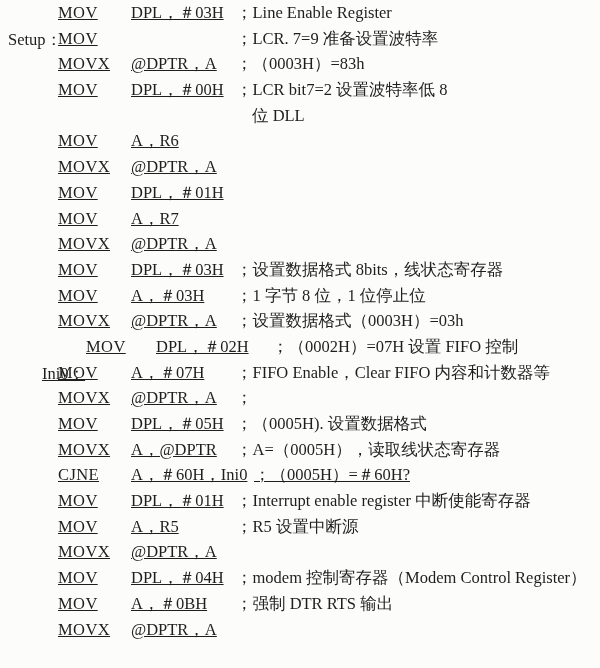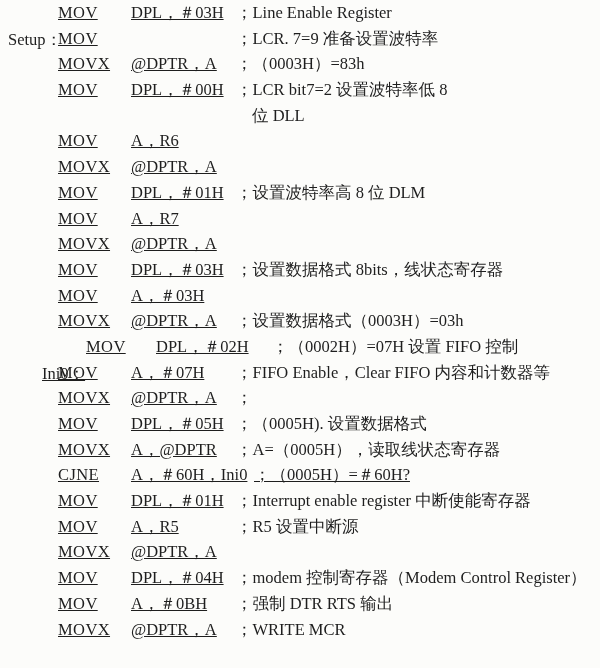--- a/index.html
+++ b/index.html
@@ -79,38 +79,38 @@
         <span class="mn">MOV</span>
         <span class="op">A，R6</span>
       </div>
       <div class="row">
         <span class="mn">MOVX</span>
         <span class="op">@DPTR，A</span>
       </div>
       <div class="row">
         <span class="mn">MOV</span>
         <span class="op">DPL，＃01H</span>
-        <span class="cm">；设置波特率高 8 位 DLM</span>
       </div>
       <div class="row">
         <span class="mn">MOV</span>
         <span class="op">A，R7</span>
       </div>
       <div class="row">
         <span class="mn">MOVX</span>
         <span class="op">@DPTR，A</span>
       </div>
       <div class="row">
         <span class="mn">MOV</span>
         <span class="op">DPL，＃03H</span>
         <span class="cm">；设置数据格式 8bits，线状态寄存器</span>
       </div>
       <div class="row">
         <span class="mn">MOV</span>
         <span class="op">A，＃03H</span>
+        <span class="cm">；1 字节 8 位，1 位停止位</span>
       </div>
       <div class="row">
         <span class="mn">MOVX</span>
         <span class="op">@DPTR，A</span>
         <span class="cm">；设置数据格式（0003H）=03h</span>
       </div>
       <div class="row ini0">
         <span class="lbl">Ini0：</span>
         <span class="mn">MOV</span>
         <span class="op">DPL，＃02H</span>
@@ -161,16 +161,15 @@
         <span class="cm">；modem 控制寄存器（Modem Control Register）</span>
       </div>
       <div class="row">
         <span class="mn">MOV</span>
         <span class="op">A，＃0BH</span>
         <span class="cm">；强制 DTR RTS 输出</span>
       </div>
       <div class="row">
         <span class="mn">MOVX</span>
         <span class="op">@DPTR，A</span>
-        <span class="cm">；WRITE MCR</span>
       </div>
     </div>
 </div>
 
 </body></html>

